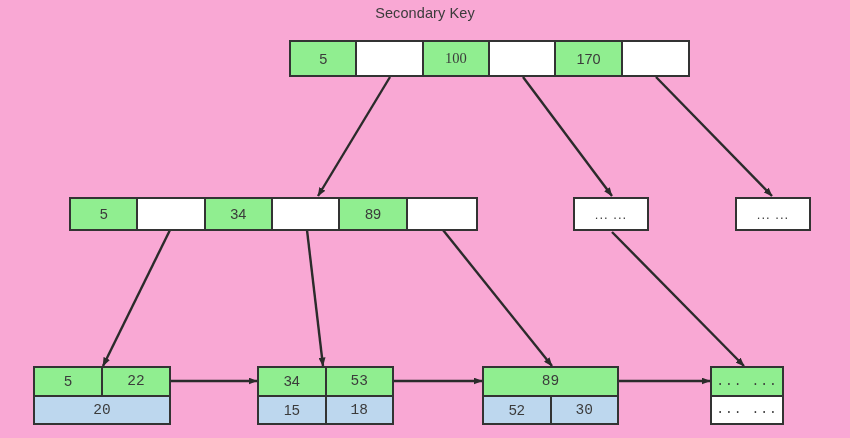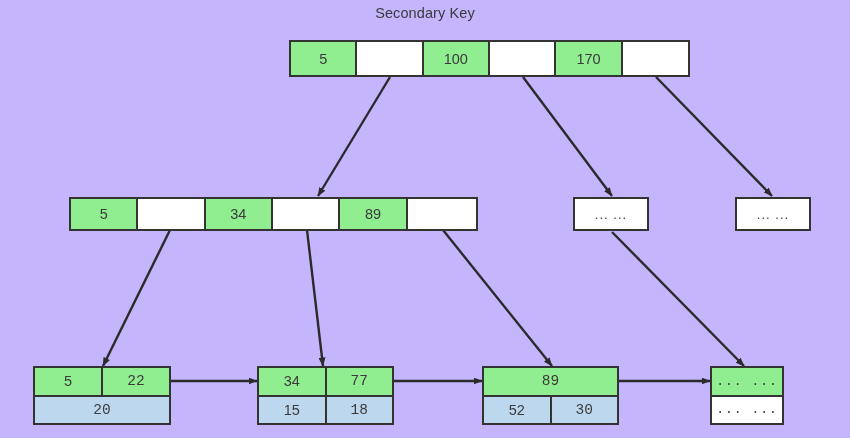--- a/index.html
+++ b/index.html
@@ -8,21 +8,21 @@
     background: #ffffff;
   }
   body {
     font-family: "Liberation Sans", sans-serif;
     -webkit-font-smoothing: antialiased;
   }
   #canvas {
     position: relative;
     width: 850px;
     height: 438px;
-    background: #c4b5fd;
+    background: #f9a8d4;
     overflow: hidden;
   }
   #edges {
     position: absolute;
     left: 0;
     top: 0;
     width: 850px;
     height: 438px;
     pointer-events: none;
   }
@@ -145,21 +145,21 @@
     <line x1="171" y1="381" x2="257" y2="381" stroke="#2b2b2b" stroke-width="2.4" marker-end="url(#arrowhead)"></line>
     <line x1="394" y1="381" x2="482" y2="381" stroke="#2b2b2b" stroke-width="2.4" marker-end="url(#arrowhead)"></line>
     <line x1="619" y1="381" x2="710" y2="381" stroke="#2b2b2b" stroke-width="2.4" marker-end="url(#arrowhead)"></line>
   </svg>
 
   <div class="title">Secondary Key</div>
 
   <div class="node" id="root-node" style="left:289px; top:40px; width:401px; height:37px;">
     <div class="cell key" style="width:67px;">5</div>
     <div class="cell ptr" style="width:67px;"></div>
-    <div class="cell key" style="width:67px;">100</div>
+    <div class="cell key" style="width:67px;font-family:Liberation Serif, serif;">100</div>
     <div class="cell ptr" style="width:67px;"></div>
     <div class="cell key" style="width:67px;">170</div>
     <div class="cell ptr" style="width:66px;"></div>
   </div>
 
   <div class="node" style="left:69px; top:197px; width:409px; height:34px;">
     <div class="cell key" style="width:68px;">5</div>
     <div class="cell ptr" style="width:68px;"></div>
     <div class="cell key" style="width:68px;">34</div>
     <div class="cell ptr" style="width:68px;"></div>
@@ -181,21 +181,21 @@
       <div class="cell">22</div>
     </div>
     <div class="row vals">
       <div class="cell">20</div>
     </div>
   </div>
 
   <div class="leaf" style="left:257px; top:366px; width:137px; height:59px;">
     <div class="row keys">
       <div class="cell">34</div>
-      <div class="cell">77</div>
+      <div class="cell">53</div>
     </div>
     <div class="row vals">
       <div class="cell">15</div>
       <div class="cell">18</div>
     </div>
   </div>
 
   <div class="leaf" style="left:482px; top:366px; width:137px; height:59px;">
     <div class="row keys">
       <div class="cell">89</div>

